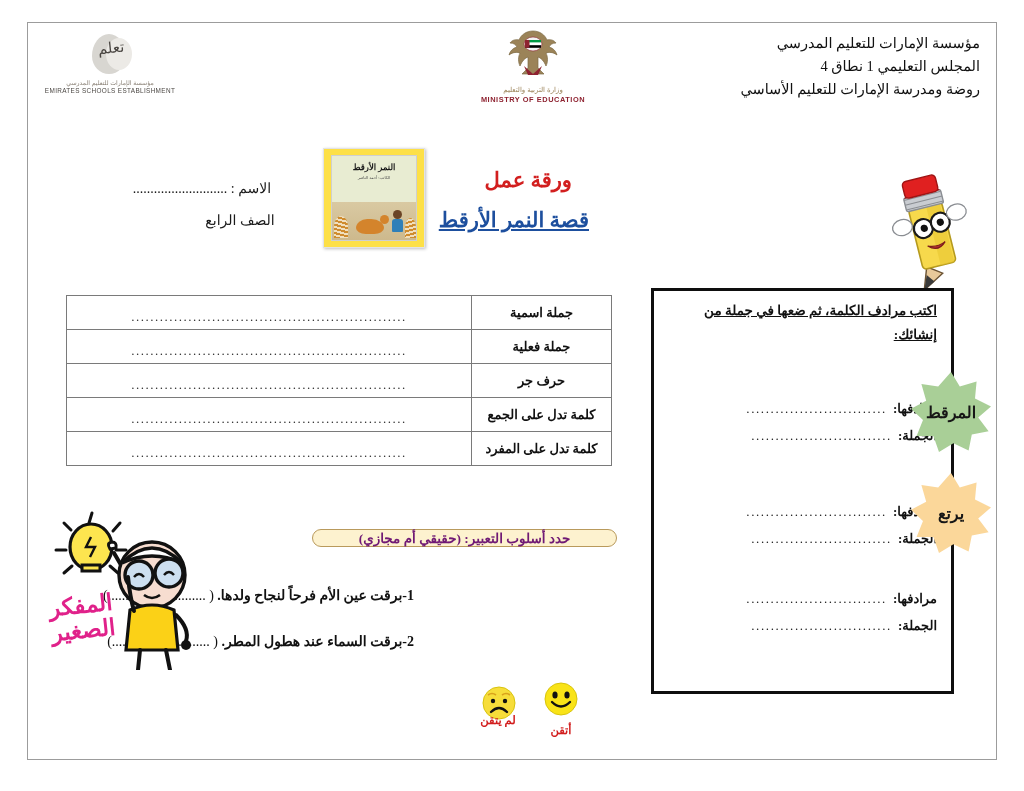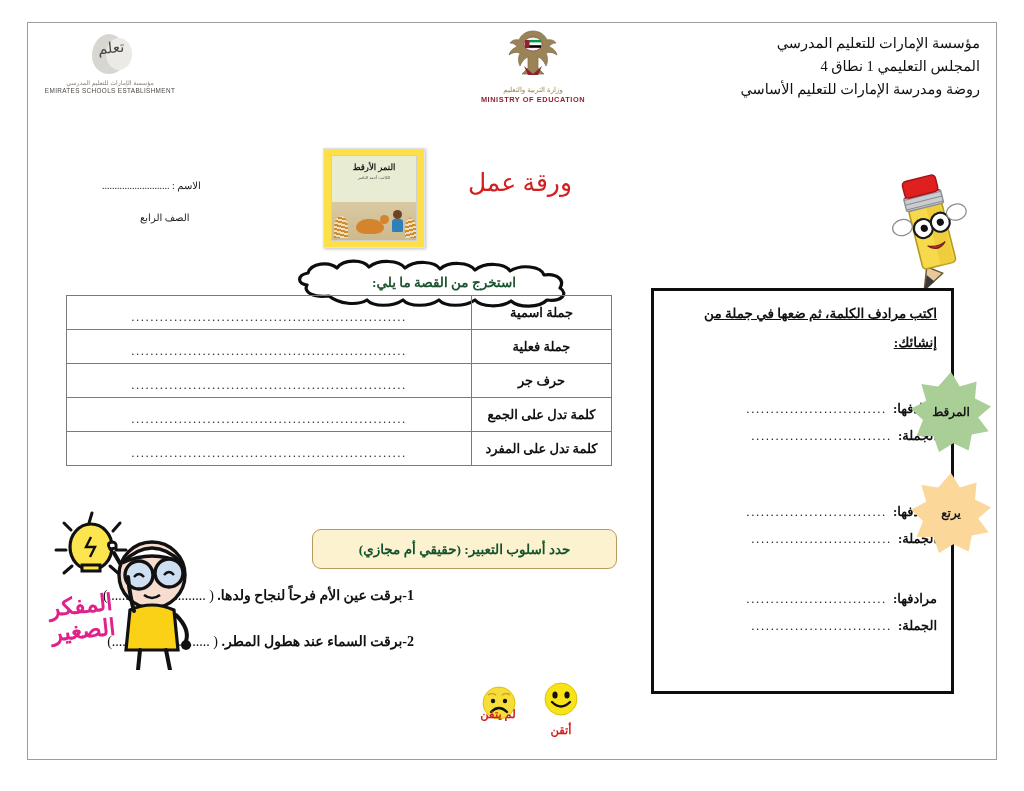--- a/index.html
+++ b/index.html
@@ -83,21 +83,21 @@
   }
   .moe-falcon { width: 62px; height: 52px; margin: 0 auto; }
   .moe-ar { font-size: 7px; color: #9b8358; letter-spacing: .4px; margin-top: 2px; }
   .moe-en { font-size: 7.4px; color: #8e2230; letter-spacing: .55px; margin-top: 1px;
             font-family: "Liberation Sans", sans-serif; font-weight: bold; }
 
   
   .sheet-title {
     position: absolute;
     right: 452px; top: 168px;
-    font-size: 25px; font-weight: normal;
+    font-size: 21px; font-weight: bold;
     color: #d21f1f;
     font-family: "Liberation Serif", "DejaVu Serif", serif;
     direction: rtl;
   }
   .story-title {
     position: absolute;
     right: 435px; top: 208px;
     font-size: 21px; font-weight: bold;
     color: #1d4f9e;
     text-decoration: underline;
@@ -157,22 +157,22 @@
   .bc-grass2 {
     position: absolute; right: 0px; bottom: 2px;
     width: 11px; height: 20px;
     background: repeating-linear-gradient(-15deg, #cf8c2f 0 2px, #f0dfbe 2px 4px);
     border-radius: 50% 50% 0 0;
   }
 
   
   .name-line, .grade-line {
     position: absolute;
-    direction: rtl; text-align: left;
-    font-size: 10px; color: #1a1a1a;
+    direction: rtl; text-align: center;
+    font-size: 14px; color: #1a1a1a;
     font-family: "Liberation Serif", "DejaVu Serif", serif;
   }
   .name-line { right: 722px; top: 180px; width: 200px; white-space: nowrap; }
   .grade-line { right: 684px; top: 212px; width: 200px; }
   .dotfill { letter-spacing: 1.6px; }
 
   
   .cloud {
     position: absolute;
     left: 289px; top: 258px;
@@ -237,21 +237,21 @@
   .vocab-title span {
     background: #ffff00;
     text-decoration: underline;
     padding: 0 1px;
   }
   .vocab-instruction {
     margin: 8px 14px 0 14px;
     text-align: right;
     font-size: 13.5px; font-weight: bold;
     color: #111;
-    line-height: 29px;
+    line-height: 24px;
     text-decoration: underline;
     font-family: "Liberation Serif", "DejaVu Serif", serif;
   }
   .vocab-group {
     position: absolute;
     right: 14px;
     width: 255px;
     direction: rtl;
   }
   .vocab-group .row {
@@ -279,35 +279,35 @@
     clip-path: polygon(50% 0%, 61% 18%, 82% 12%, 80% 33%, 100% 43%,
                        84% 57%, 97% 74%, 76% 78%, 72% 98%, 53% 89%,
                        35% 100%, 28% 80%, 7% 80%, 15% 60%, 0% 46%,
                        19% 36%, 13% 15%, 34% 18%);
     filter: drop-shadow(1px 2px 2px rgba(0,0,0,.35));
   }
   .star-label {
     position: relative;
     z-index: 2;
     direction: rtl;
-    font-size: 12px; font-weight: bold; color: #161616;
+    font-size: 16px; font-weight: bold; color: #161616;
     font-family: "Liberation Serif", "DejaVu Serif", serif;
   }
 
   
   .expr-box {
     position: absolute;
     left: 312px; top: 529px;
-    width: 305px; height: 40px;
+    width: 305px; height: 18px;
     background: #fdf2cf;
     border: 1.5px solid #b99a5c;
     border-radius: 9px;
     display: flex; align-items: center; justify-content: center;
     direction: rtl;
-    font-size: 13.5px; font-weight: bold; color: #14532d;
+    font-size: 13.5px; font-weight: bold; color: #701a75;
     font-family: "Liberation Serif", "DejaVu Serif", serif;
   }
   .expr-q {
     position: absolute;
     direction: rtl;
     font-size: 14px; font-weight: bold; color: #111;
     font-family: "Liberation Serif", "DejaVu Serif", serif;
     white-space: nowrap;
   }
   .expr-q1 { right: 610px; top: 587px; }
@@ -330,21 +330,21 @@
   .smiley-wrap { position: absolute; left: 470px; top: 682px; width: 130px; height: 68px; }
   .smiley { position: absolute; width: 34px; height: 34px; }
   .smiley-good { left: 74px; top: 0; }
   .smiley-bad  { left: 12px; top: 4px; }
   .smiley-cap {
     position: absolute; width: 60px; text-align: center;
     direction: rtl; font-size: 11.5px; font-weight: bold; color: #d21f1f;
     font-family: "Liberation Serif", "DejaVu Serif", serif;
   }
   .cap-good { left: 61px; top: 41px; }
-  .cap-bad  { left: -2px; top: 25px; }
+  .cap-bad  { left: -2px; top: 31px; }
 </style>
 </head>
 <body>
 
 <div id="page">
   <div class="page-frame"></div>
 
   <div class="ese-logo">
     <div class="ese-mark">
       <div class="ese-blob"></div>
@@ -369,20 +369,21 @@
     <div class="moe-en">MINISTRY OF EDUCATION</div>
   </div>
 
   <div class="hdr-right-text">
     <div>مؤسسة الإمارات للتعليم المدرسي</div>
     <div>المجلس التعليمي 1 نطاق 4</div>
     <div>روضة ومدرسة الإمارات للتعليم الأساسي</div>
   </div>
 
   <div class="sheet-title">ورقة عمل</div>
+  <div class="story-title">قصة النمر الأرقط</div>
 
   <div class="book-wrap">
     <div class="book-cover">
       <div class="bc-title">النمر الأرقط</div>
       <div class="bc-sub">الكاتب: أحمد الناصر</div>
       <div class="bc-grass"></div>
       <div class="bc-grass2"></div>
       <div class="bc-tiger"></div>
       <div class="bc-boy">
         <div class="head"></div>
@@ -390,33 +391,20 @@
       </div>
     </div>
   </div>
 
   <div class="name-line">
     <span>الاسم :</span>
     <span class="dotfill">...........................</span>
   </div>
   <div class="grade-line">الصف الرابع</div>
 
-  <div class="cloud">
-    <svg viewBox="0 0 310 52" width="310" height="52">
-      <path d="M40 38 C24 40 14 34 18 27 C8 26 8 17 19 15 C22 5 40 3 48 10
-               C54 1 74 1 80 9 C90 1 110 2 116 10 C126 2 146 3 151 11
-               C160 3 180 4 186 12 C196 4 216 5 221 13
-               C232 6 252 8 255 17 C268 15 276 22 271 30
-               C280 36 272 44 258 42 C250 50 230 50 222 43
-               C212 50 192 49 186 42 C176 49 156 49 150 42
-               C140 49 120 49 114 42 C104 49 84 49 78 42
-               C68 48 50 46 40 38 Z" fill="#ffffff" stroke="#0d0d0d" stroke-width="3.2" stroke-linejoin="round"></path>
-    </svg>
-    <div class="cloud-label">استخرج من القصة ما يلي:</div>
-  </div>
 
   <table class="extract-table">
     <tbody>
       <tr>
         <td class="label">جملة اسمية</td>
         <td class="answer">..........................................................</td>
       </tr>
       <tr>
         <td class="label">جملة فعلية</td>
         <td class="answer">..........................................................</td>

